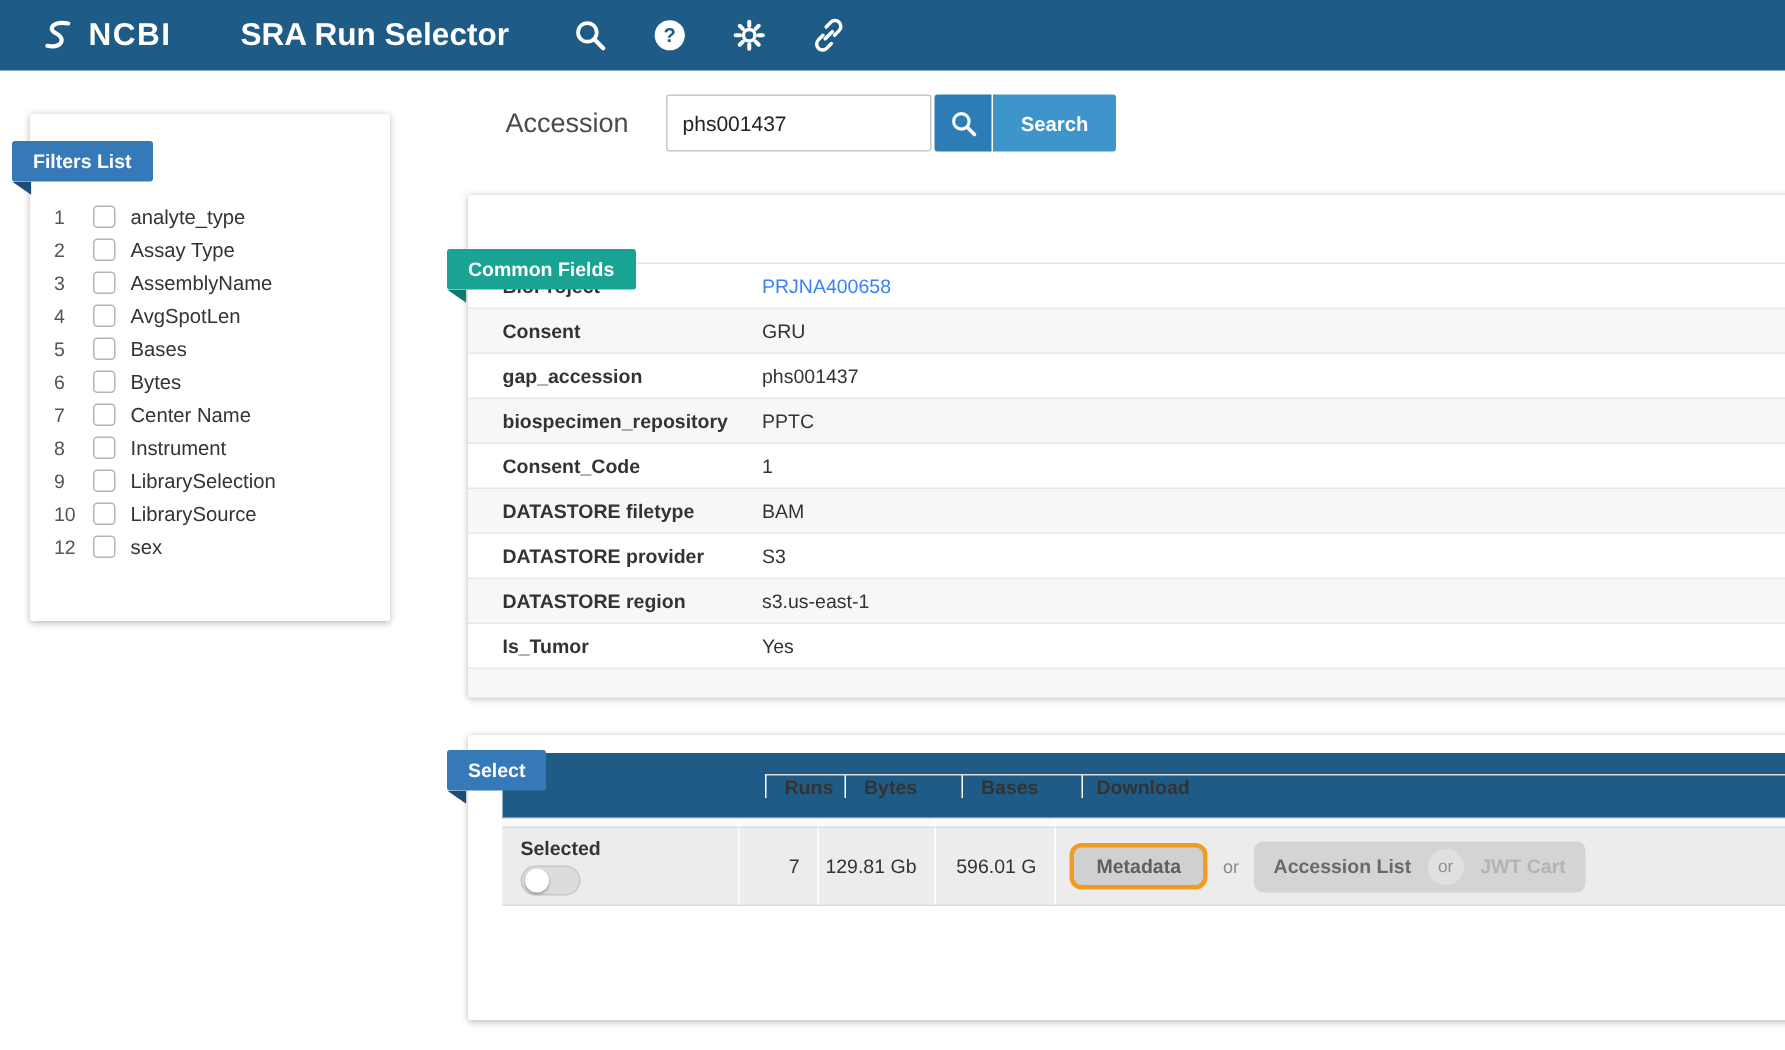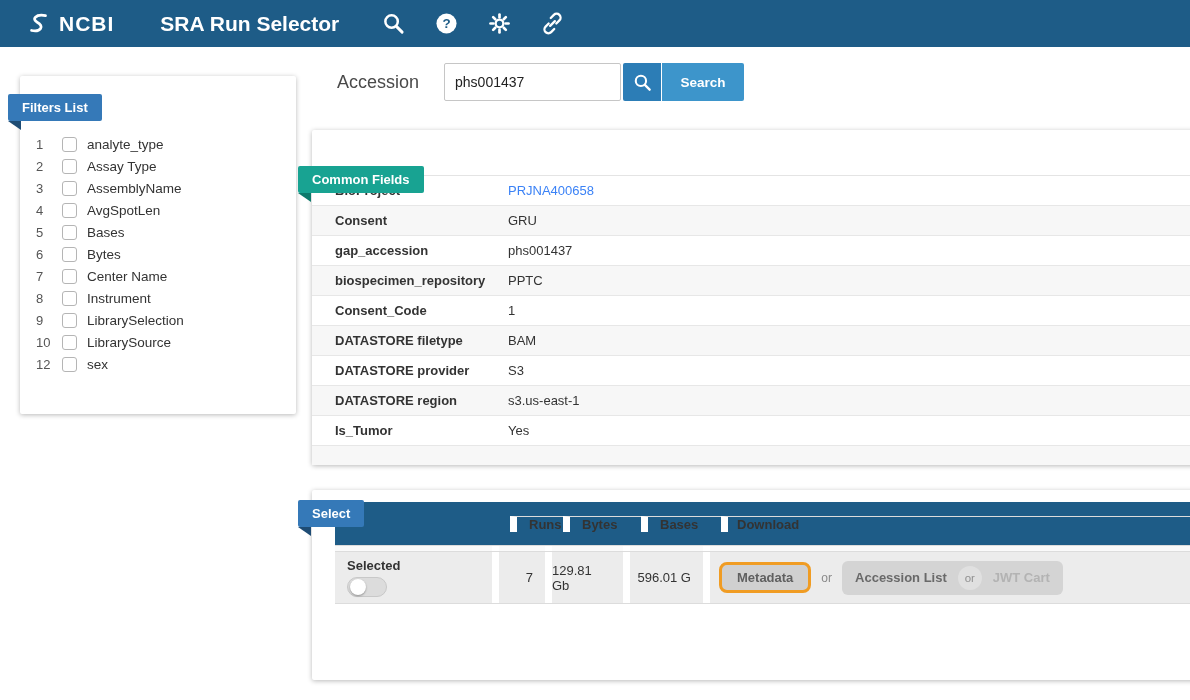--- a/index.html
+++ b/index.html
@@ -21,21 +21,21 @@
   .ribbon { position:absolute; z-index:5; font-size:13px; font-weight:bold; color:#fff;
     padding:6px 14px; border-radius:2px; white-space:nowrap; }
   .ribbon .fold { position:absolute; left:0; top:100%; width:13px; height:9px;
     clip-path:polygon(0 0,100% 0,100% 100%); }
   .ribbon.blue { background:#3579b8; }
   .ribbon.blue .fold { background:#1e4c74; }
   .ribbon.teal { background:#18a392; }
   .ribbon.teal .fold { background:#0d7a6c; }
 
   
-  .sidebar { position:absolute; left:20px; top:76px; width:276px; height:338px;
+  .sidebar { position:absolute; left:20px; top:76px; width:240px; height:338px;
     background:#fff; box-shadow:0 1px 5px rgba(0,0,0,.28); border-radius:2px; }
   .sidebar .ribbon { left:-12px; top:18px; }
   .filter-list { position:absolute; top:57px; left:0; right:0; }
   .filter-item { display:flex; align-items:center; height:22px; padding-left:16px; }
   .filter-num { width:26px; color:#555; font-size:13px; }
   .filter-check { width:15px; height:15px; appearance:none; -webkit-appearance:none;
     border:1px solid #b5b5b5; border-radius:3px; background:#fff; cursor:pointer; }
   .filter-label { margin-left:10px; font-size:13.5px; color:#333; }
 
   
@@ -69,21 +69,21 @@
   
   .sel-table { position:absolute; left:23px; top:12px; right:0; font-size:13px; }
   .sel-row { display:flex; }
   .cell { display:flex; align-items:center; }
   .c-label { width:157px; padding-left:12px; }
   .c-runs  { width:53px; }
   .c-bytes { width:78px; }
   .c-bases { width:80px; }
   .c-dl    { flex:1; padding-left:9px; }
   .vcell { justify-content:flex-end; padding-right:12px; }
-  .bordered { border-left:7px solid #ffffff; }
+  .bordered { border-left:1px solid #ffffff; }
   .sel-row.header { height:44px; font-weight:bold; }
   .sel-row.header .bordered { border-top:1px solid #dcdcdc; }
   .sel-row.header .c-runs, .sel-row.header .c-bytes, .sel-row.header .c-bases,
   .sel-row.header .c-dl { justify-content:flex-start; padding-left:12px; }
   .sel-row.header .c-dl { padding-left:9px; }
   .sel-row.header { border-bottom:1px solid #dcdcdc; }
   .row-total { height:50px; background:#fafafa; border-bottom:1px solid #dcdcdc; }
   .row-selected { height:52px; background:#ececec; border-bottom:1px solid #dcdcdc; }
   .lbl-bold { font-weight:bold; }
   .c-label.stacked { flex-direction:column; align-items:flex-start; justify-content:center; }

